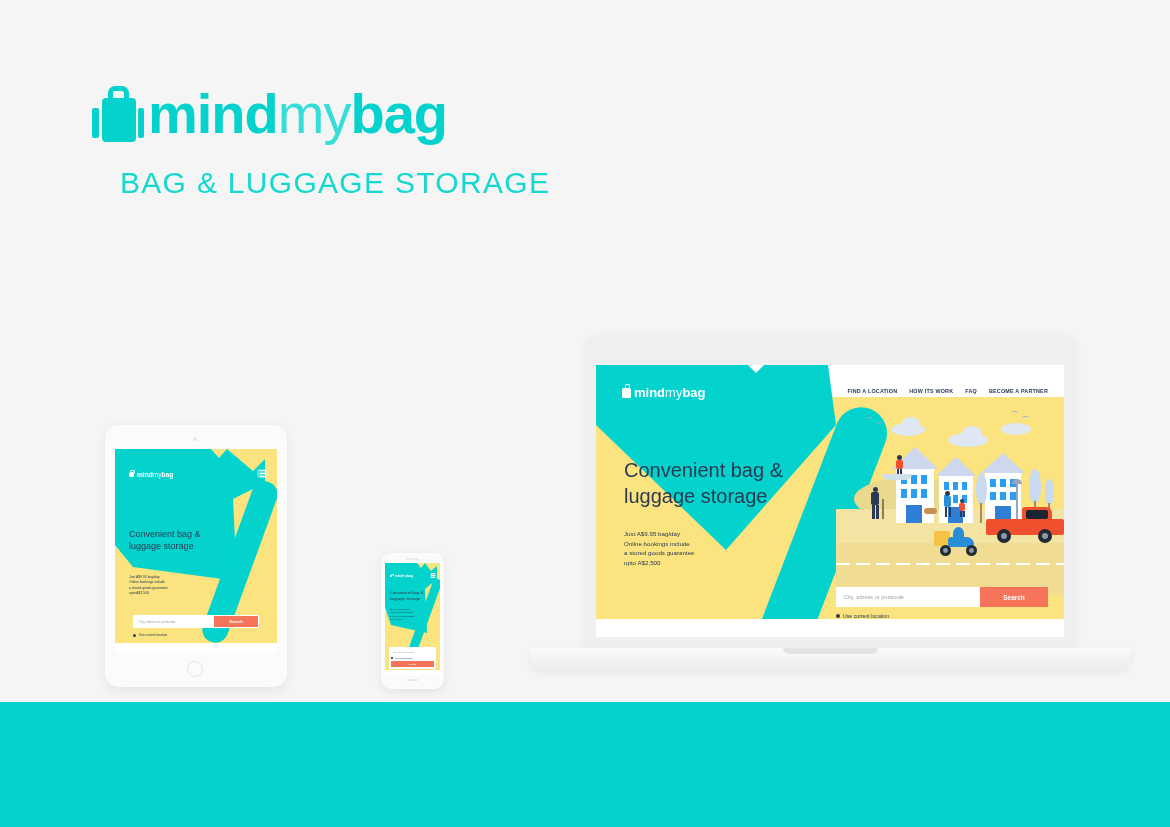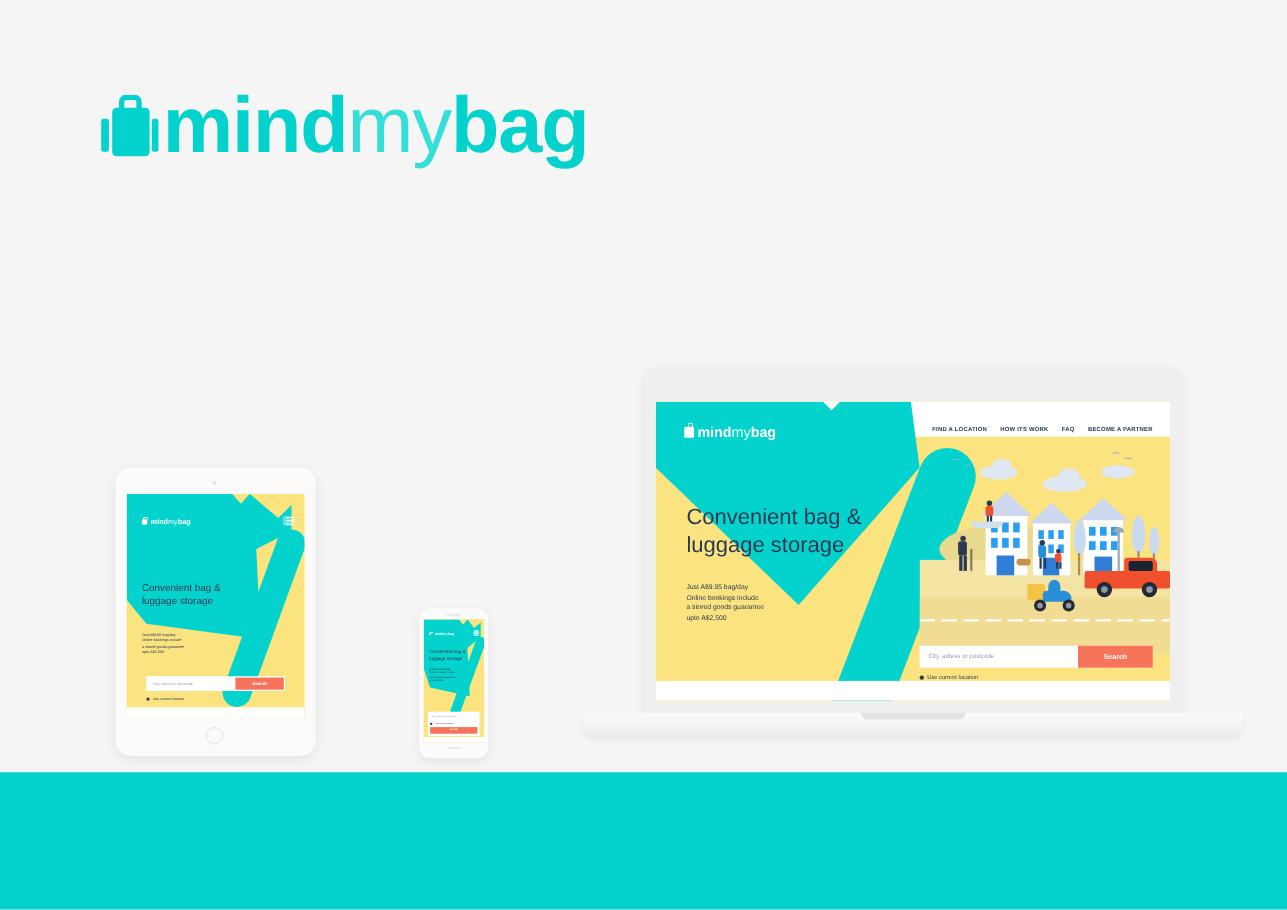--- a/index.html
+++ b/index.html
@@ -19,21 +19,21 @@
     position: absolute; left: 16px; top: 0; width: 21px; height: 15px;
     border: 5px solid #04d3cd; border-bottom: none;
     border-radius: 7px 7px 0 0;
   }
   .bag-icon .body {
     position: absolute; left: 10px; top: 12px; width: 34px; height: 44px;
     background: #04d3cd; border-radius: 4px;
   }
   .bag-icon .strapL { position: absolute; left: 0px; top: 22px; width: 7px; height: 30px; background: #04d3cd; border-radius: 2px; }
   .bag-icon .strapR { position: absolute; left: 46px; top: 22px; width: 6px; height: 30px; background: #04d3cd; border-radius: 2px; }
-  .wordmark { font-size: 72px; line-height: 76px; letter-spacing: -1px; white-space: nowrap; }
+  .wordmark { font-size: 56px; line-height: 76px; letter-spacing: -1px; white-space: nowrap; }
   .w-mind { font-weight: bold; color: #04d3cd; }
   .w-my   { font-weight: 400; color: #35ded8; }
   .w-bag  { font-weight: bold; color: #04d3cd; }
   .tagline {
     margin-top: 16px; margin-left: 28px;
     font-size: 30px; letter-spacing: 1.3px; color: #15d8d0; font-weight: 400;
     white-space: nowrap;
   }
 
   
@@ -142,20 +142,21 @@
   <div class="brand">
     <div class="brand-row">
       <div class="bag-icon">
         <div class="handle"></div>
           <div class="strapL"></div>
           <div class="strapR"></div>
           <div class="body"></div>
       </div>
       <div class="wordmark"><span class="w-mind">mind</span><span class="w-my">my</span><span class="w-bag">bag</span></div>
     </div>
+    <div class="tagline">BAG &amp; LUGGAGE STORAGE</div>
   </div>
 
   <div class="laptop">
     <div class="lid"></div>
     <div class="screen">
       <div class="hero">
         <div class="yellow-bg"></div>
 
         <div class="white-top" style="height:32px;"></div>
 

